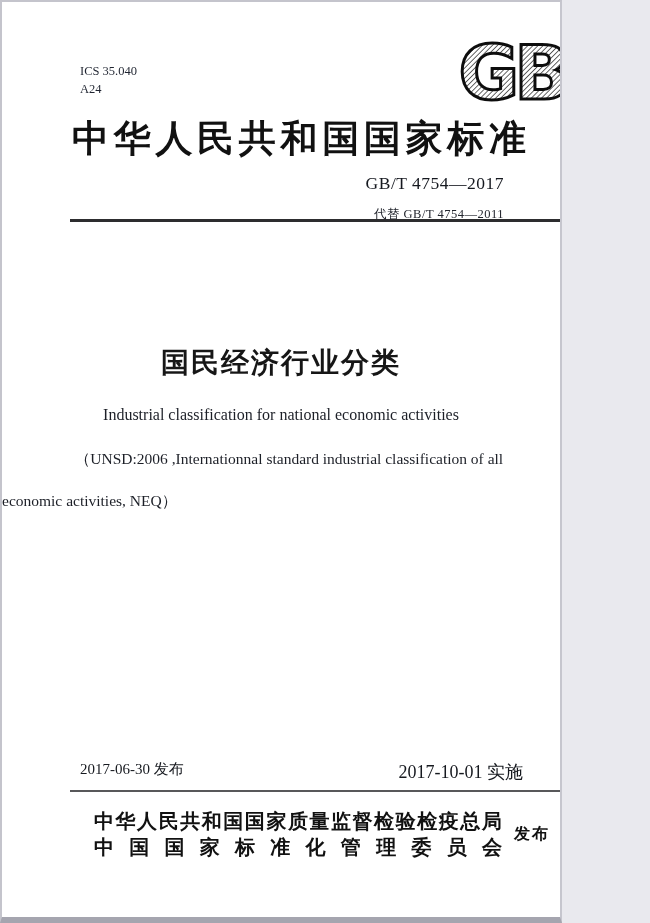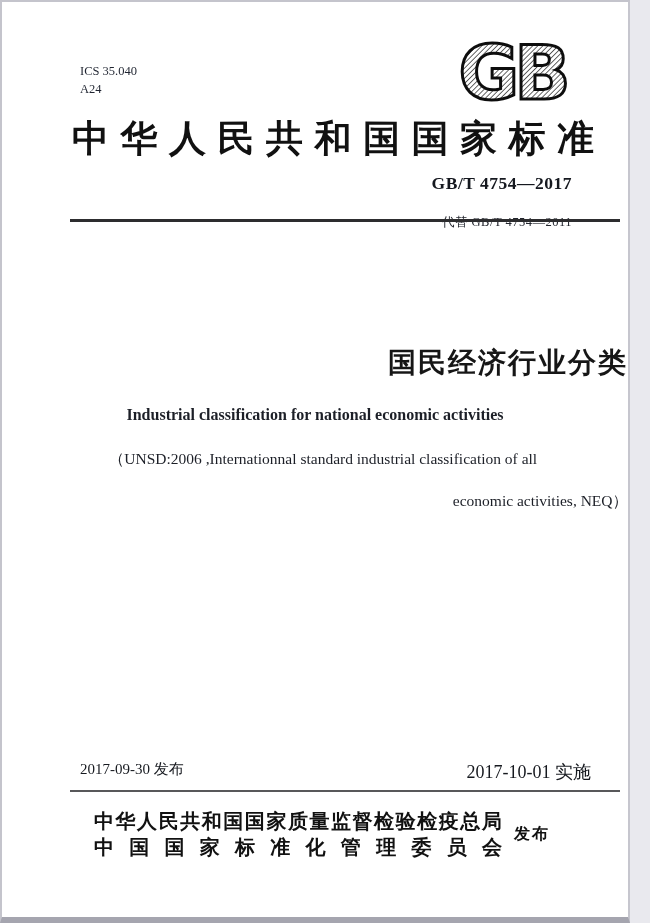--- a/index.html
+++ b/index.html
@@ -1,18 +1,18 @@
 <!DOCTYPE html>
 <html><head>
 <meta charset="utf-8">
 <style>
   html,body{margin:0;padding:0;background:#e9e9ee;}
   .page{
     position:relative;
-    width:630px;height:923px;
+    width:562px;height:923px;
     background:#ffffff;
     box-sizing:border-box;
     border-top:2px solid #c4c4cc;
     border-left:2px solid #c4c4cc;
     border-right:2px solid #c6c6ce;
     border-bottom:6px solid #a5a5af;
     overflow:hidden;
     font-family:"Liberation Serif", serif;
     color:#1a1a1a;
   }
@@ -25,34 +25,34 @@
   .std-heading{
     left:70px;right:34px;top:112px;
     font-size:37px;font-weight:bold;
     font-family:"Liberation Serif", serif;
     display:flex;justify-content:space-between;
     color:#111;
     white-space:nowrap;
   }
   
   .std-no-block{right:56px;top:171px;text-align:right;}
-  .std-no{font-size:17.5px;font-weight:bold;letter-spacing:.5px;color:#15181f;}
-  .std-replaces{font-size:12.5px;margin-top:20px;color:#23262e;letter-spacing:.5px;}
+  .std-no{font-size:17.5px;font-weight:normal;letter-spacing:.5px;color:#15181f;}
+  .std-replaces{font-size:12.5px;margin-top:12px;color:#23262e;letter-spacing:.5px;}
   
   .rule-1{left:68px;top:217px;width:550px;height:3px;background:#2d2d2f;}
   .rule-2{left:68px;top:788px;width:550px;height:2px;background:#58585a;}
   
   .doc-title-cn{
-    left:0;right:0;top:342px;text-align:right;
+    left:0;right:0;top:342px;text-align:center;
     font-family:"Liberation Sans", sans-serif;
     font-size:28px;font-weight:bold;letter-spacing:2px;color:#161616;
   }
-  .doc-title-en{left:0;right:0;top:404px;text-align:center;font-size:16px;color:#1c1f27;font-weight:bold;}
+  .doc-title-en{left:0;right:0;top:404px;text-align:center;font-size:16px;color:#1c1f27;}
   .ref-line1{left:0;right:0;top:447px;text-align:center;font-size:15.5px;color:#1c1f27;padding-left:16px;}
-  .ref-line2{left:0;right:0;top:489px;text-align:right;font-size:15.5px;color:#1c1f27;}
+  .ref-line2{left:0;right:0;top:489px;text-align:left;font-size:15.5px;color:#1c1f27;}
   
   .issue-date{left:78px;top:758px;font-size:15px;color:#16191f;}
   .impl-date{right:37px;top:758px;font-size:18px;color:#16191f;}
   
   .issuer-block{
     left:92px;top:806px;width:408px;
     font-family:"Liberation Sans", sans-serif;
     font-size:20px;font-weight:bold;color:#111;
   }
   .issuer-line{display:flex;justify-content:space-between;white-space:nowrap;height:26px;align-items:center;}
@@ -103,21 +103,21 @@
     <div class="std-replaces">代替 GB/T 4754—2011</div>
   </div>
 
   <div class="abs rule-1"></div>
 
   <div class="abs doc-title-cn">国民经济行业分类</div>
   <div class="abs doc-title-en">Industrial classification for national economic activities</div>
   <div class="abs ref-line1">（UNSD:2006 ,Internationnal standard industrial classification of all</div>
   <div class="abs ref-line2">economic activities, NEQ）</div>
 
-  <div class="abs issue-date">2017-09-30 发布</div>
+  <div class="abs issue-date">2017-06-30 发布</div>
   <div class="abs impl-date">2017-10-01 实施</div>
 
   <div class="abs rule-2"></div>
 
   <div class="abs issuer-block">
     <div class="issuer-line">
         <span>中</span>
         <span>华</span>
         <span>人</span>
         <span>民</span>

